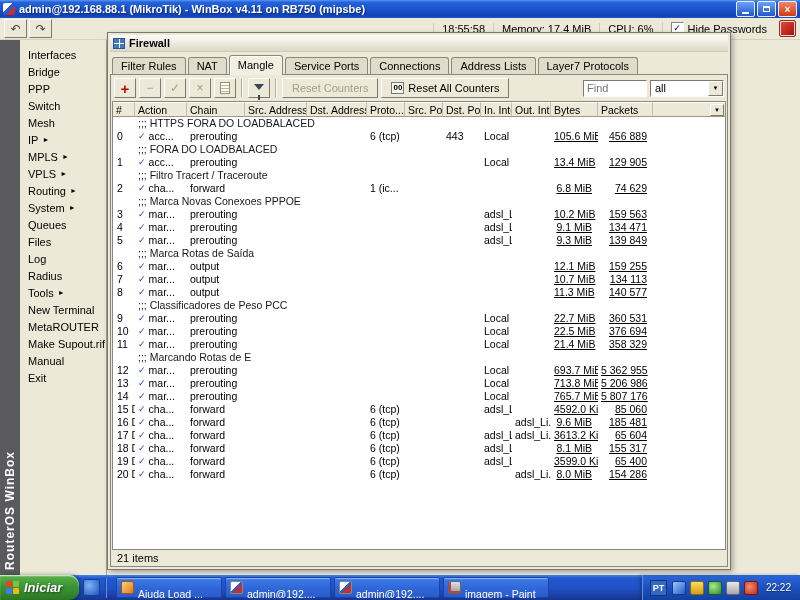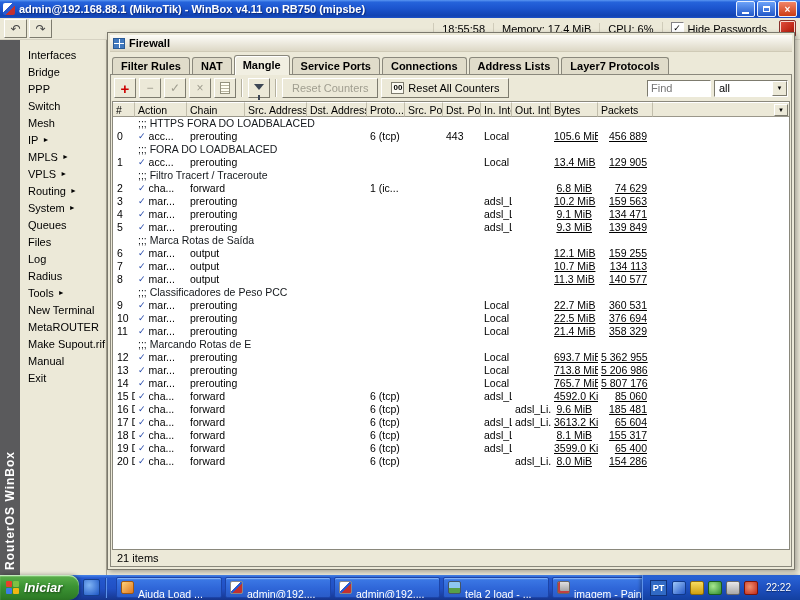--- a/index.html
+++ b/index.html
@@ -40,32 +40,32 @@
   .rail-text{position:absolute;bottom:5px;left:3px;color:#fff;font-size:12px;font-weight:bold;
     letter-spacing:1px;writing-mode:vertical-rl;transform:rotate(180deg);white-space:nowrap;}
   .sidebar{position:absolute;left:20px;top:40px;width:87px;height:535px;box-sizing:border-box;
     background:#ECE9D8;border-right:1px solid #a8a494;padding-top:6px;}
   .sb-item{height:17px;display:flex;align-items:center;padding-left:8px;}
   .sb-arrow{font-size:7px;margin-left:4px;}
 
   .workspace{position:absolute;left:107px;top:40px;width:693px;height:535px;background:#ECE9D8;}
 
   
-  .fw{position:absolute;left:107px;top:32px;width:688px;height:538px;z-index:5;box-sizing:border-box;
+  .fw{position:absolute;left:107px;top:32px;width:624px;height:538px;z-index:5;box-sizing:border-box;
     background:#ECE9D8;border:1px solid #7a786c;box-shadow:2px 2px 5px rgba(0,0,0,.3);
     padding:2px;display:flex;flex-direction:column;}
   .fw-titlebar{height:16px;flex:none;display:flex;align-items:center;gap:4px;padding:0 3px;
     font-weight:bold;background:linear-gradient(180deg,#fdfcf8,#ddd8c6);border-bottom:1px solid #cfcab6;}
   .fw-icon{width:12px;height:11px;flex:none;background:#4178be;border:1px solid #2a5a96;box-sizing:border-box;
     background-image:linear-gradient(#fff,#fff),linear-gradient(#fff,#fff);
     background-size:100% 1px,1px 100%;background-position:0 4px,5px 0;background-repeat:no-repeat;}
   .fw-tabs{flex:none;display:flex;align-items:flex-end;padding:3px 2px 0 2px;height:22px;box-sizing:border-box;
     position:relative;z-index:2;}
   .tab{height:16px;line-height:16px;padding:0 8px;background:#e0dcca;border:1px solid #8a887c;
-    border-bottom:none;border-radius:3px 3px 0 0;margin-right:2px;white-space:nowrap;font-weight:bold;}
+    border-bottom:none;border-radius:3px 3px 0 0;margin-right:2px;white-space:nowrap;}
   .tab.active{height:19px;line-height:18px;background:#f1efe2;margin-bottom:-1px;
     box-shadow:inset 1px 1px 0 #fff;}
   .fw-panel{flex:1;min-height:0;border:1px solid #8a887c;background:#ECE9D8;display:flex;
     flex-direction:column;}
   .fw-toolbar{height:26px;flex:none;display:flex;align-items:center;gap:3px;padding:2px 3px;box-sizing:border-box;}
   .tbtn{height:20px;min-width:22px;box-sizing:border-box;background:#ECE9D8;border:1px solid;
     border-color:#fff #7d7b6e #7d7b6e #fff;display:flex;align-items:center;justify-content:center;
     font-size:12px;padding:0 2px;}
   .tbtn.add{color:#cc0000;font-weight:bold;font-size:15px;}
   .tbtn.dis{color:#a09e90;}
@@ -391,20 +391,24 @@
             <div class="td"></div>
             <div class="td">1 (ic...</div>
             <div class="td"></div>
             <div class="td"></div>
             <div class="td"></div>
             <div class="td"></div>
             <div class="td right">6.8 MiB</div>
             <div class="td right">74 629</div>
             <div class="td"></div>
           </div>
+          <div class="trow comment">
+            <div class="td num"></div>
+            <div class="td comment-text">;;; Marca Novas Conexoes PPPOE</div>
+          </div>
           <div class="trow">
             <div class="td num">3</div>
             <div class="td act">
               <span class="act-ic">✓</span>
               <span>mar...</span>
             </div>
             <div class="td">prerouting</div>
             <div class="td"></div>
             <div class="td"></div>
             <div class="td"></div>
@@ -763,24 +767,20 @@
       </div>
       <div class="task">
         <span class="ticon winbox"></span>
         <span class="tlabel">admin@192....</span>
       </div>
       <div class="task">
         <span class="ticon winbox"></span>
         <span class="tlabel">admin@192....</span>
       </div>
       <div class="task">
-        <span class="ticon image"></span>
-        <span class="tlabel">tela 2 load - ...</span>
-      </div>
-      <div class="task">
         <span class="ticon paint"></span>
         <span class="tlabel">imagem - Paint</span>
       </div>
     </div>
   <div class="tray">
     <span class="lang">PT</span>
     <span style="display:flex;gap:4px;align-items:center;">
         <span class="tray-ic network-icon"></span>
         <span class="tray-ic security-icon"></span>
         <span class="tray-ic messenger-icon"></span>

